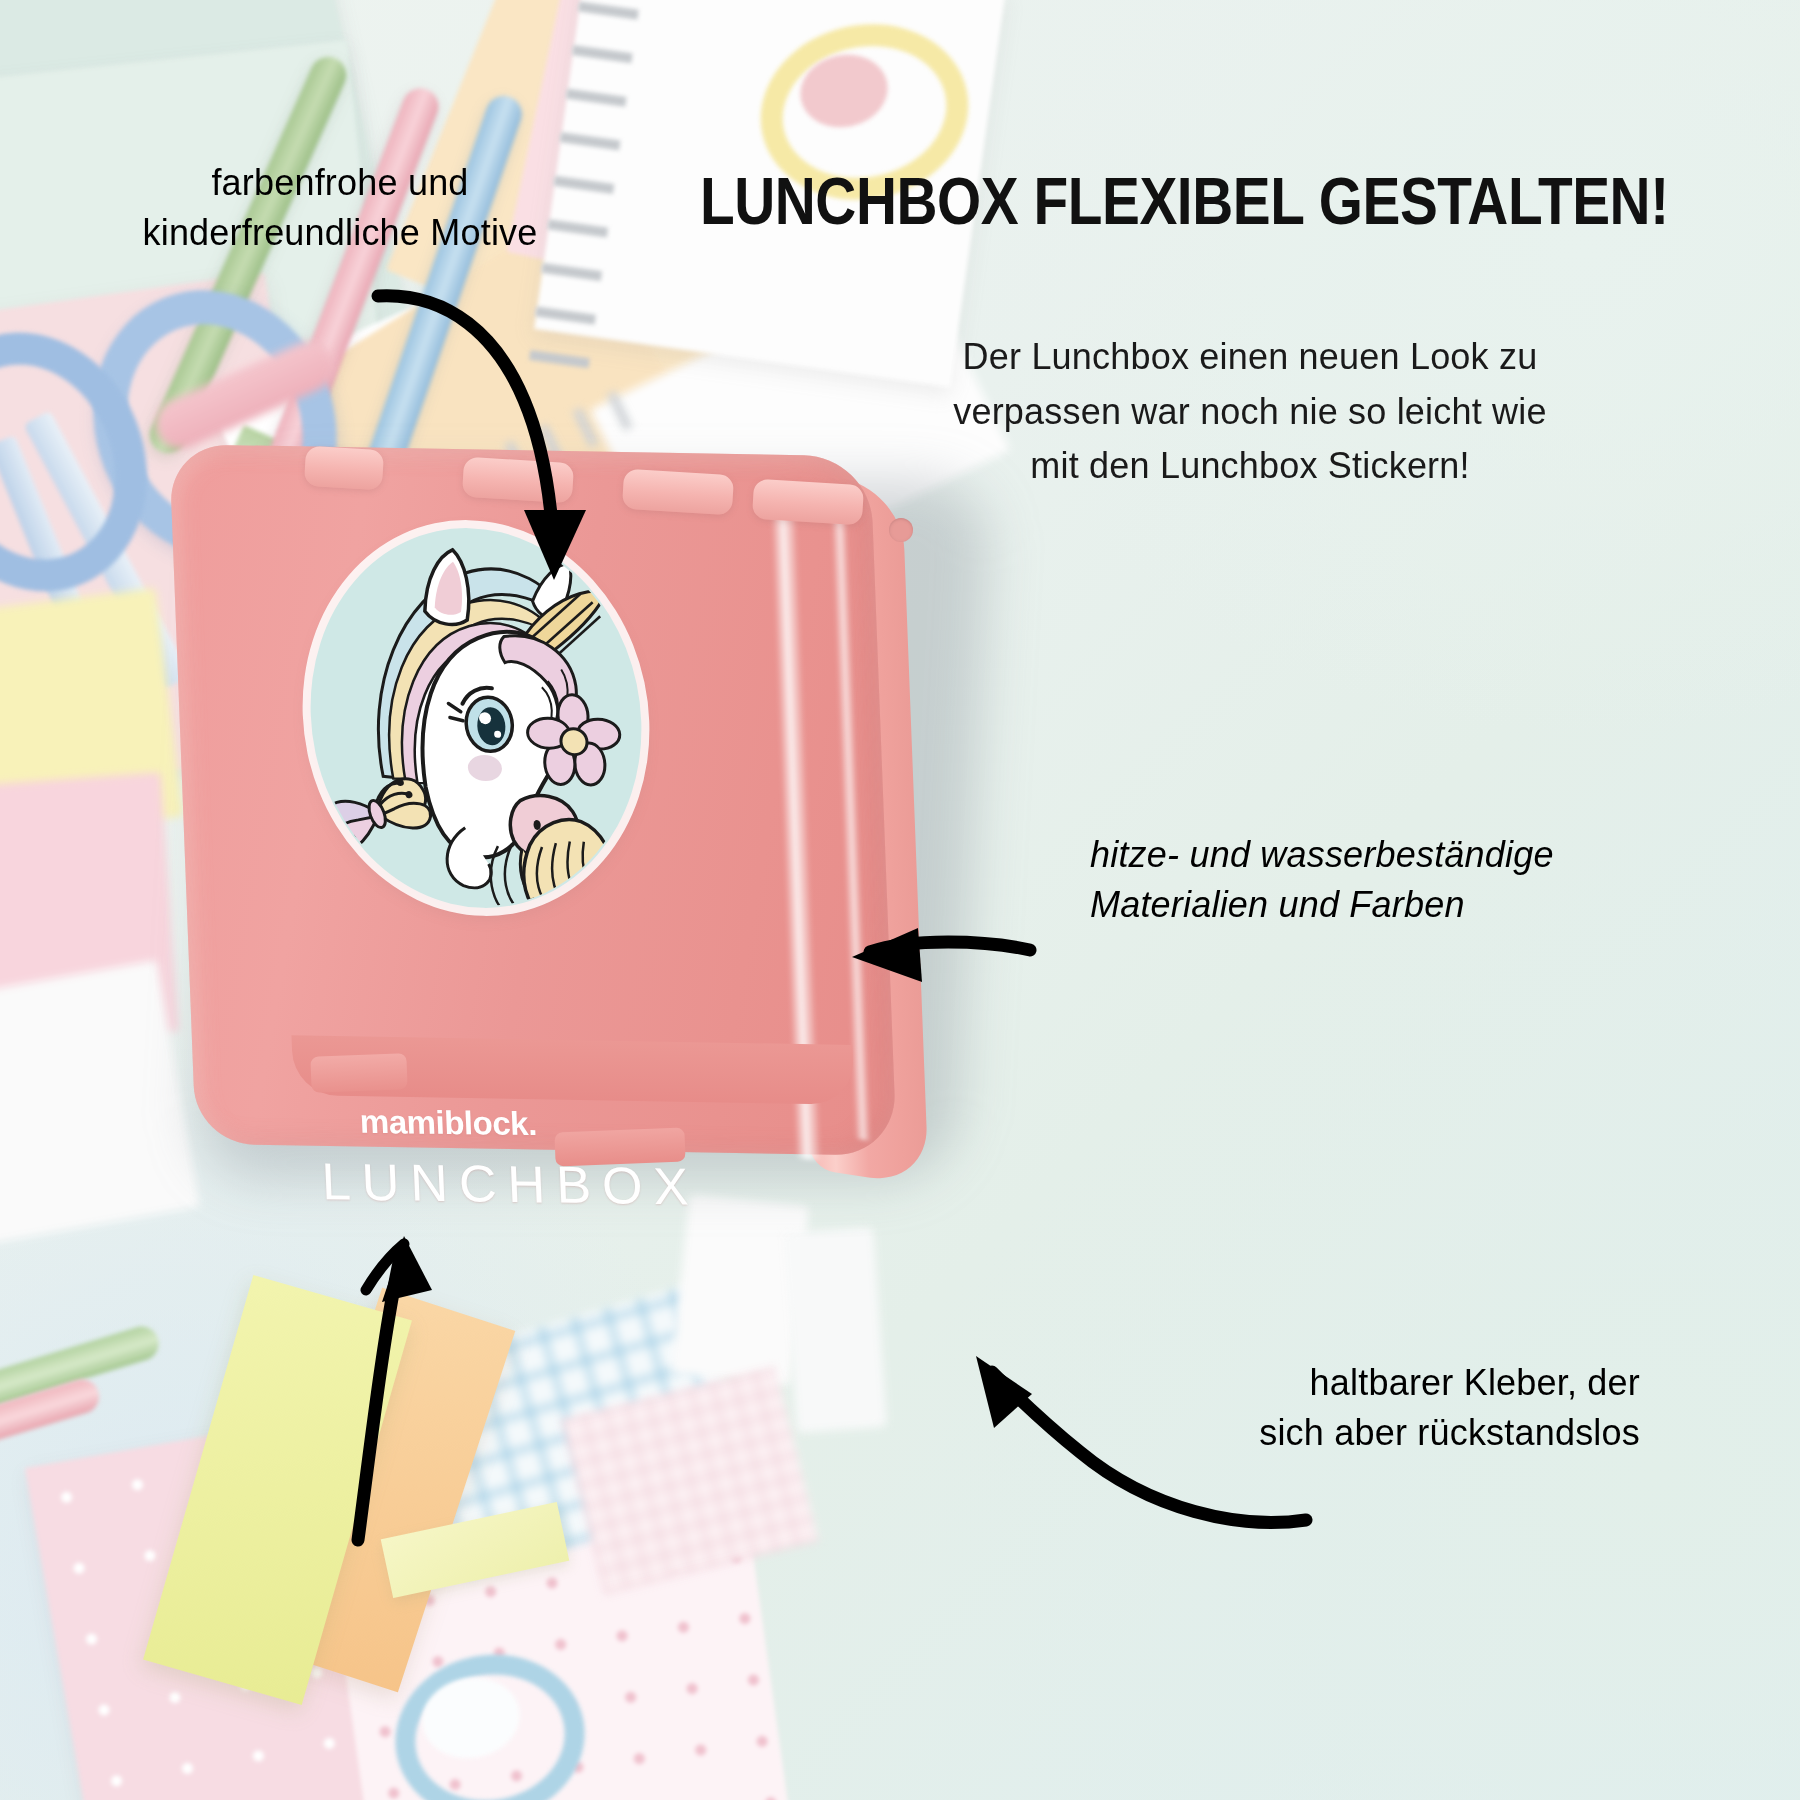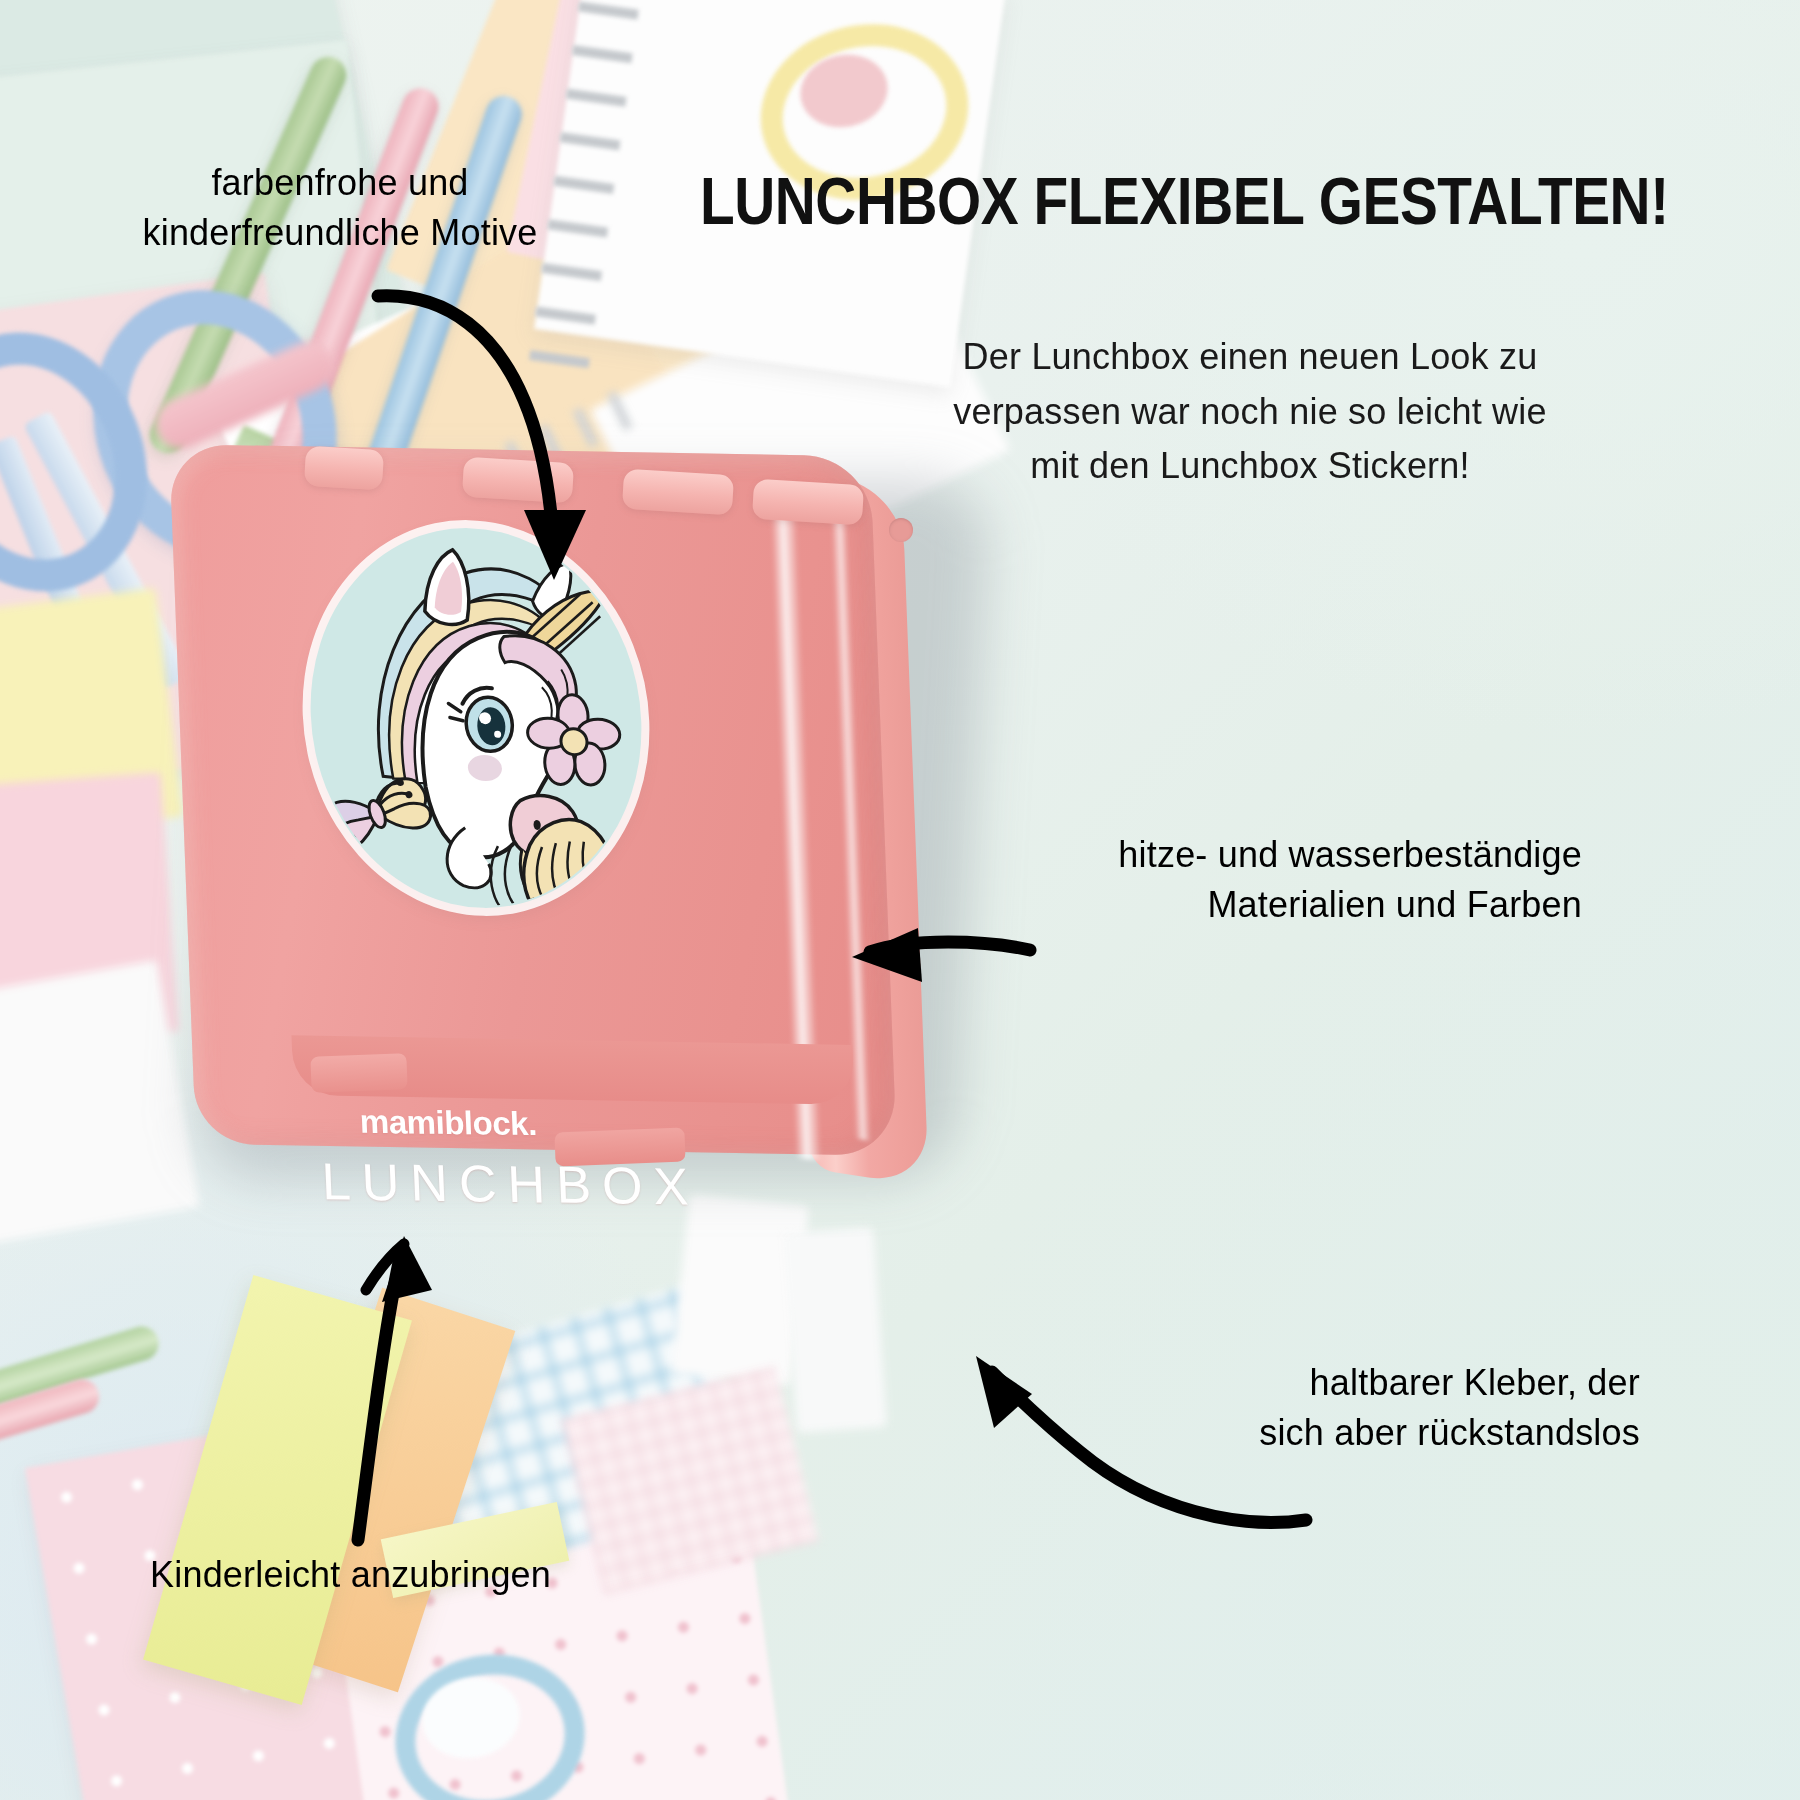--- a/index.html
+++ b/index.html
@@ -39,21 +39,21 @@
     text-align:center;color:#1a1a1a;
     font-size:36px;line-height:1.52;font-weight:300;
     letter-spacing:0.2px;
   }
 
   .callout{
     position:absolute;color:#000000;font-weight:300;
     font-size:36px;line-height:1.38;letter-spacing:0.2px;
   }
   .c-topleft{left:100px;top:158px;width:480px;text-align:center;}
-  .c-right{left:1062px;top:830px;width:520px;text-align:right;}
+  .c-right{left:1090px;top:830px;width:520px;text-align:left;font-style:italic;}
   .c-bottomright{left:1250px;top:1330px;width:390px;text-align:right;margin-top:28px;}
   .c-bottomleft{left:150px;top:1550px;width:500px;text-align:left;}
 
   
   #lunchbox{position:absolute;left:183px;top:440px;width:790px;height:760px;}
   .lb-shadow{position:absolute;left:30px;top:40px;width:760px;height:700px;
     background:rgba(120,130,140,0.30);filter:blur(26px);border-radius:70px;
     transform:skewX(-3deg);}
   .lb-lid{
     position:absolute;left:0px;top:10px;width:700px;height:700px;
@@ -321,23 +321,20 @@
   <div class="callout c-right">
     <div>hitze- und wasserbeständige</div>
     <div>Materialien und Farben</div>
   </div>
 
   <div class="callout c-bottomright">
     <div>haltbarer Kleber, der</div>
     <div>sich aber rückstandslos</div>
   </div>
 
-  <div class="callout c-bottomleft">
-    <div>Kinderleicht anzubringen</div>
-  </div>
 
   <svg class="arrow" style="left:0;top:0;width:1800px;height:1800px;pointer-events:none;" viewBox="0 0 1800 1800">
 
     <g>
       <path d="M378 296 C450 292 498 338 524 400 C546 452 552 510 554 556" fill="none" stroke="#000" stroke-width="13" stroke-linecap="round"></path>
       <path d="M554 580 L524 510 L586 510 Z" fill="#000"></path>
     </g>
 
     <g>
       <path d="M1030 950 C985 940 910 938 870 952" fill="none" stroke="#000" stroke-width="13" stroke-linecap="round"></path>

